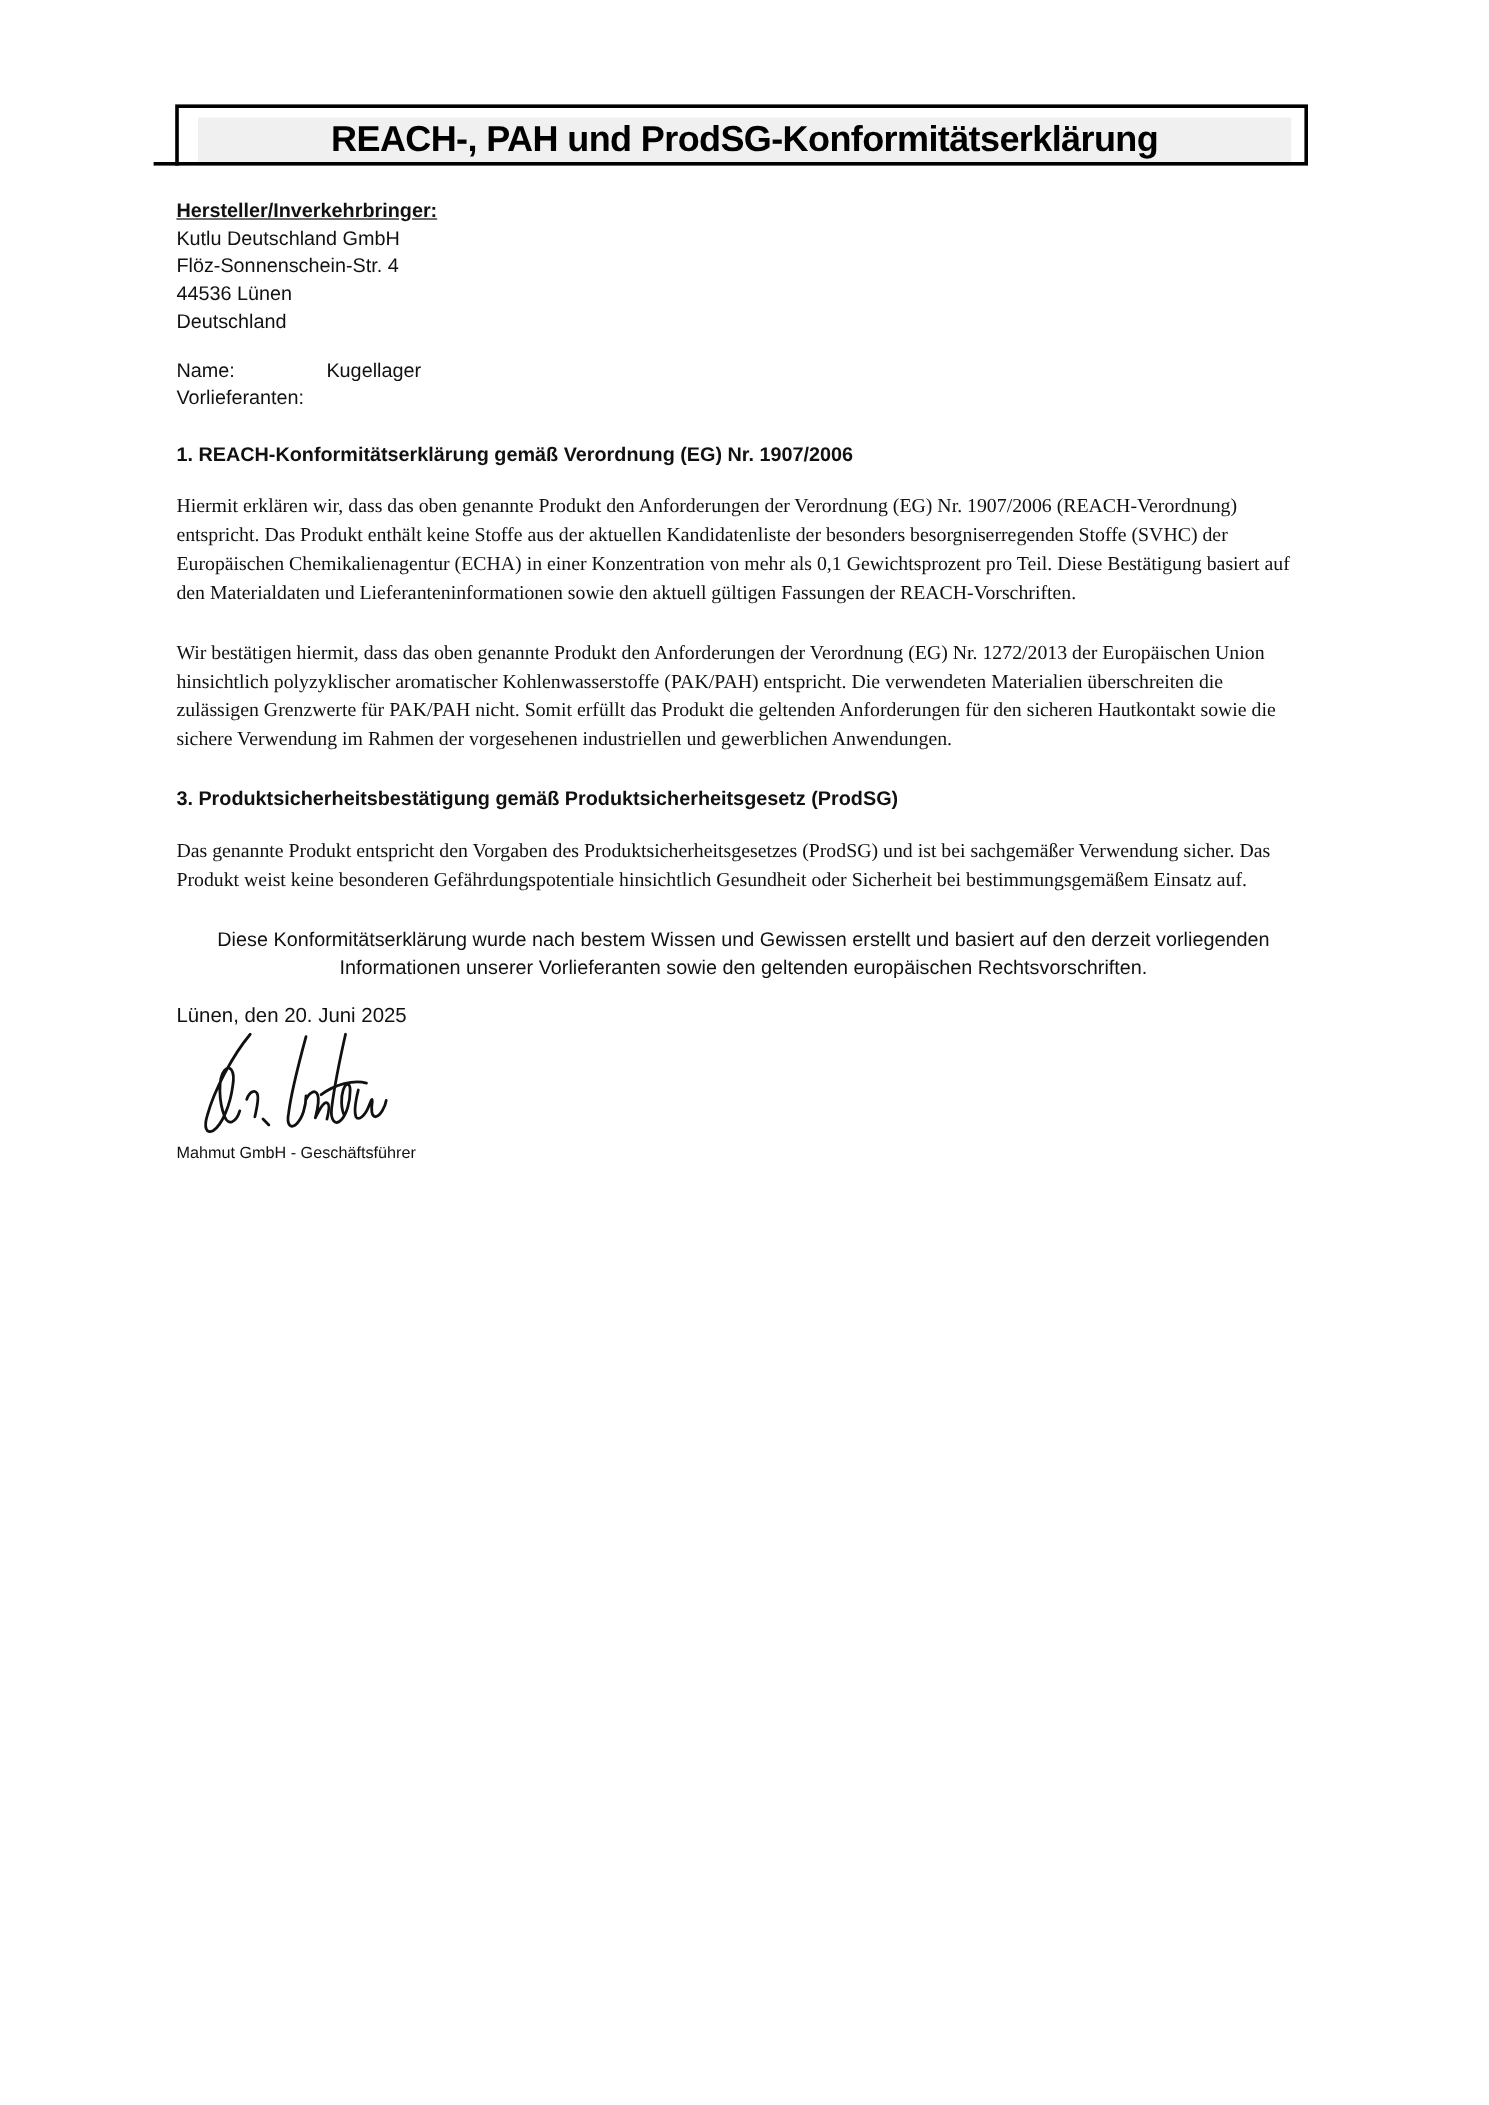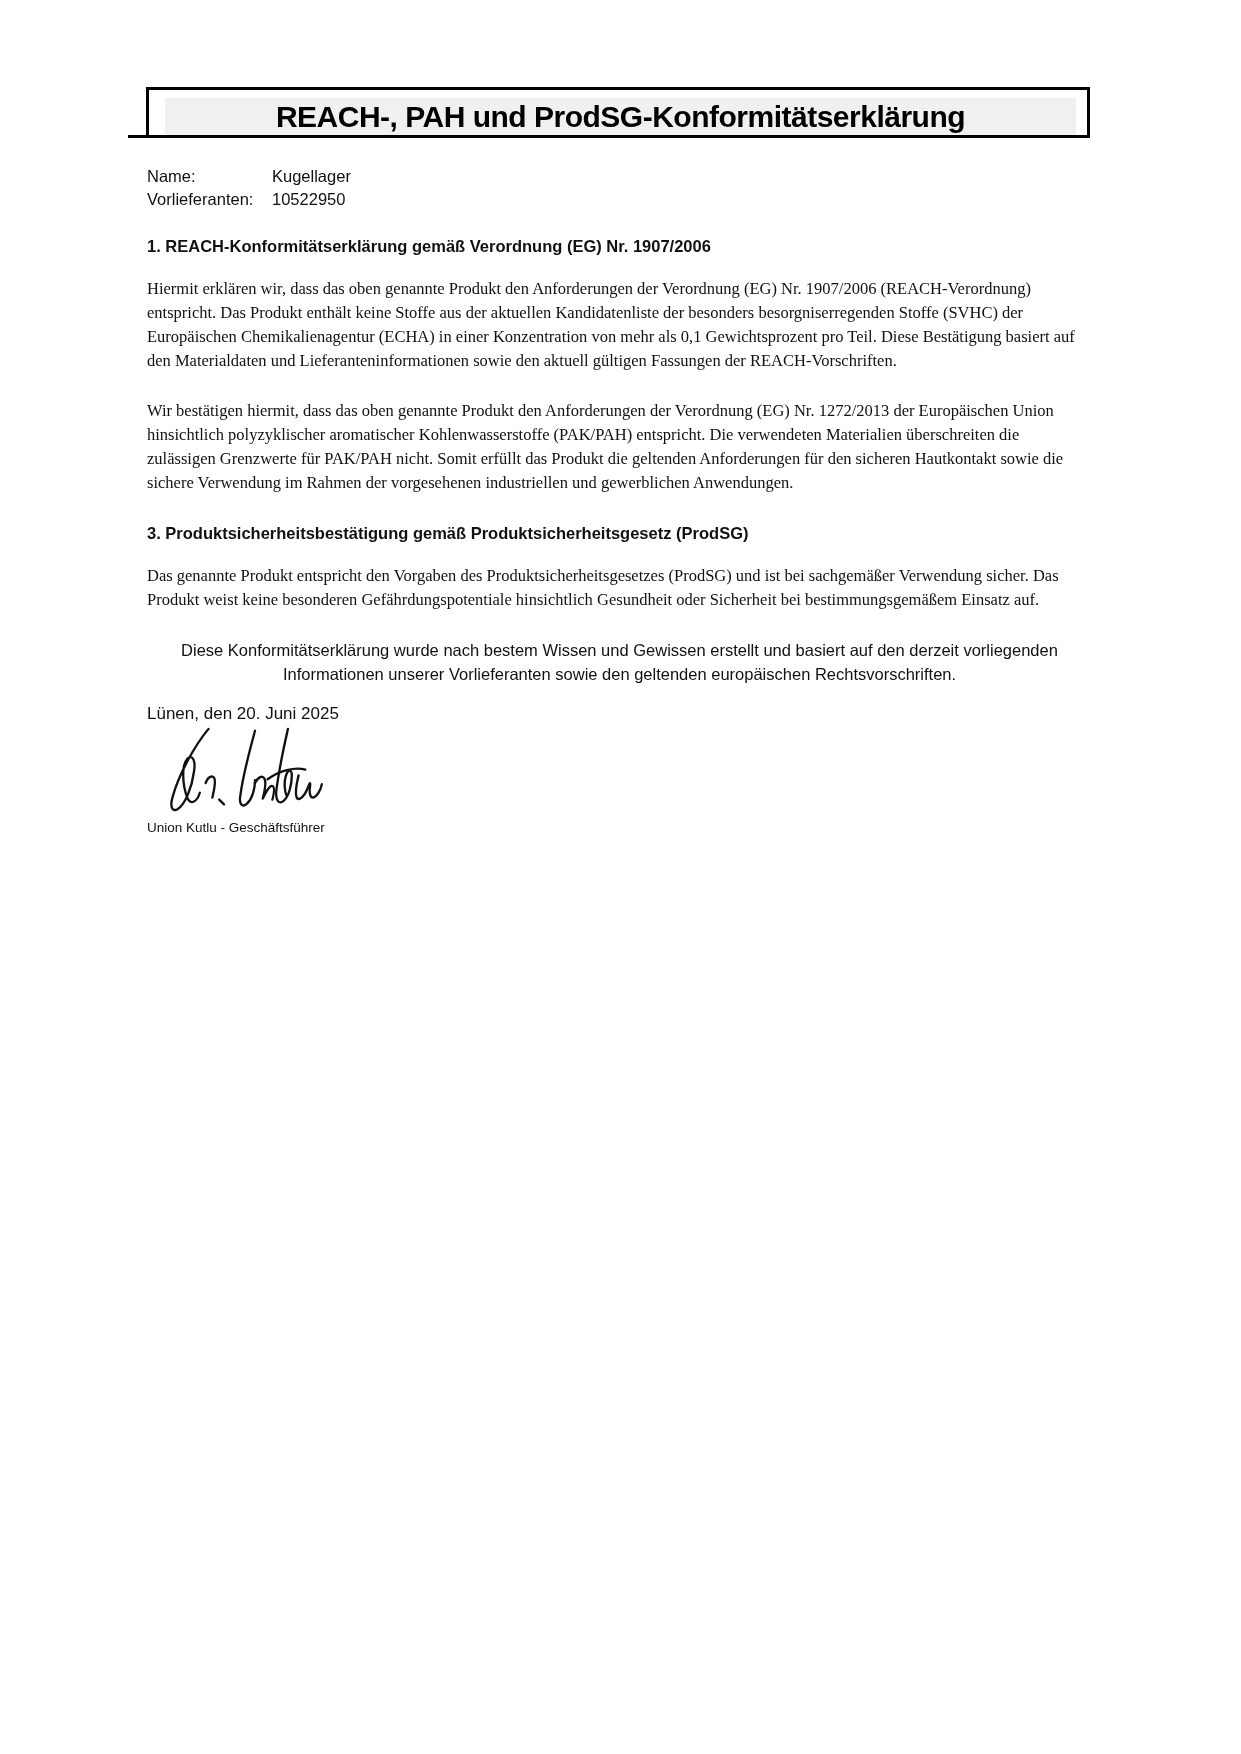--- a/index.html
+++ b/index.html
@@ -115,29 +115,35 @@
 <div class="page">
 
   <div class="title-box">
     <div class="title-inner">
       <span class="title-text">REACH-, PAH und ProdSG-Konformitätserklärung</span>
     </div>
   </div>
 
   <div class="content">
 
+    <div class="mfr-block">
+      <div class="mfr-heading">Hersteller/Inverkehrbringer:</div>
+      <div class="mfr-line">Kutlu Deutschland GmbH</div>
+      <div class="mfr-line">Flöz-Sonnenschein-Str. 4</div>
+      <div class="mfr-line">44536 Lünen</div>
+      <div class="mfr-line">Deutschland</div>
+    </div>
 
     <div class="product-block">
       <div class="product-row">
         <span class="product-label">Name:</span>
         <span class="product-value">Kugellager</span>
       </div>
       <div class="product-row">
         <span class="product-label">Vorlieferanten:</span>
-        <span class="product-value">10522950</span>
       </div>
     </div>
 
     <div>
       <div class="section-heading">1. REACH-Konformitätserklärung gemäß Verordnung (EG) Nr. 1907/2006</div>
       <div class="section-body">Hiermit erklären wir, dass das oben genannte Produkt den Anforderungen der Verordnung (EG) Nr. 1907/2006 (REACH-Verordnung) entspricht. Das Produkt enthält keine Stoffe aus der aktuellen Kandidatenliste der besonders besorgniserregenden Stoffe (SVHC) der Europäischen Chemikalienagentur (ECHA) in einer Konzentration von mehr als 0,1 Gewichtsprozent pro Teil. Diese Bestätigung basiert auf den Materialdaten und Lieferanteninformationen sowie den aktuell gültigen Fassungen der REACH-Vorschriften.</div>
     </div>
 
     <div>
       <div class="section-body">Wir bestätigen hiermit, dass das oben genannte Produkt den Anforderungen der Verordnung (EG) Nr. 1272/2013 der Europäischen Union hinsichtlich polyzyklischer aromatischer Kohlenwasserstoffe (PAK/PAH) entspricht. Die verwendeten Materialien überschreiten die zulässigen Grenzwerte für PAK/PAH nicht. Somit erfüllt das Produkt die geltenden Anforderungen für den sicheren Hautkontakt sowie die sichere Verwendung im Rahmen der vorgesehenen industriellen und gewerblichen Anwendungen.</div>
@@ -158,16 +164,16 @@
         <path d="M52,60 C54,54 59,51 61,55 C63,59 60,70 59,75"></path>
         <path d="M66,77 C68,79 70,81 71,82"></path>
         <path d="M103,6 C97,28 90,56 88,72 C86,82 90,86 95,81 C100,76 103,66 103,57"></path>
         <path d="M103,60 C106,54 111,51 113,56 C115,61 112,72 111,76 C114,70 118,62 121,63 C124,64 122,73 121,77"></path>
         <path d="M137,4 C132,26 127,52 125,68 C124,78 128,83 133,78 C138,73 141,62 141,52 C141,45 137,46 135,52 C133,58 133,68 136,74"></path>
         <path d="M116,56 C128,47 144,43 155,46"></path>
         <path d="M148,52 C146,60 144,70 146,75 C148,79 154,74 157,66 C159,61 160,58 160,62 C159,68 159,75 163,75 C167,74 171,67 172,61"></path>
       </svg>
     </div>
 
-    <div class="signer-name">Union Kutlu - Geschäftsführer</div>
+    <div class="signer-name">Mahmut GmbH - Geschäftsführer</div>
 
   </div>
 </div>
 
 </body></html>

